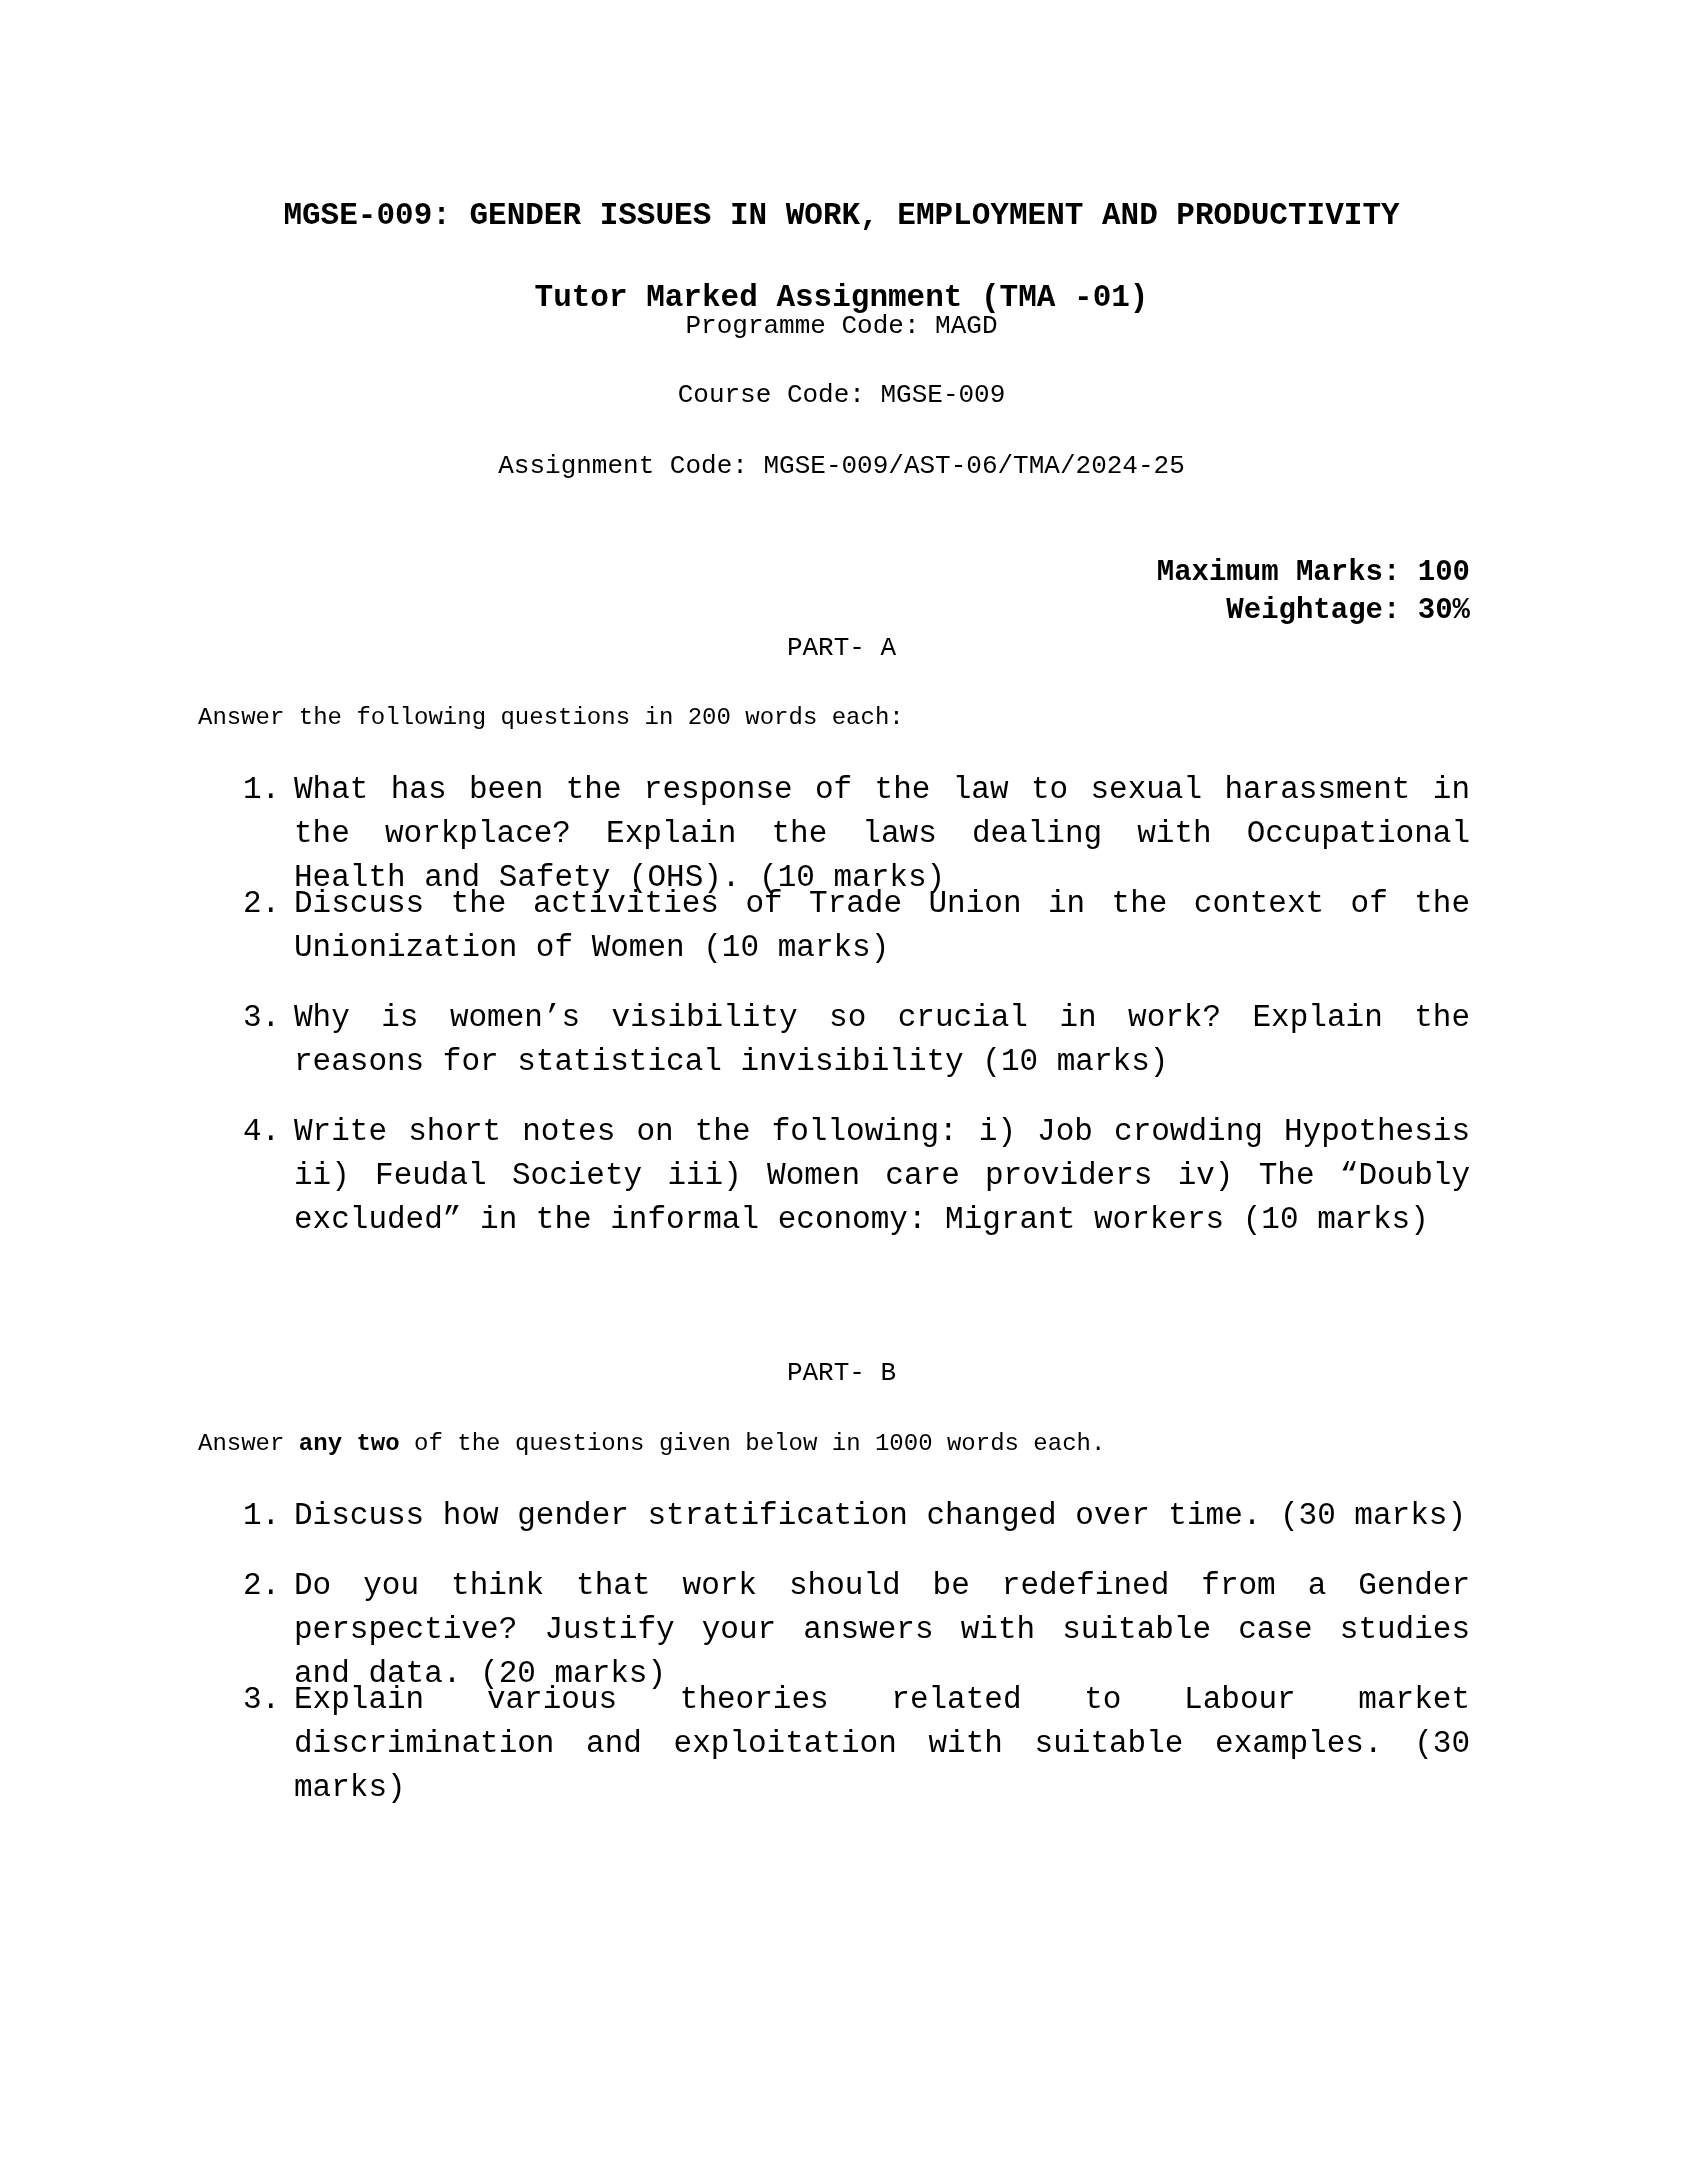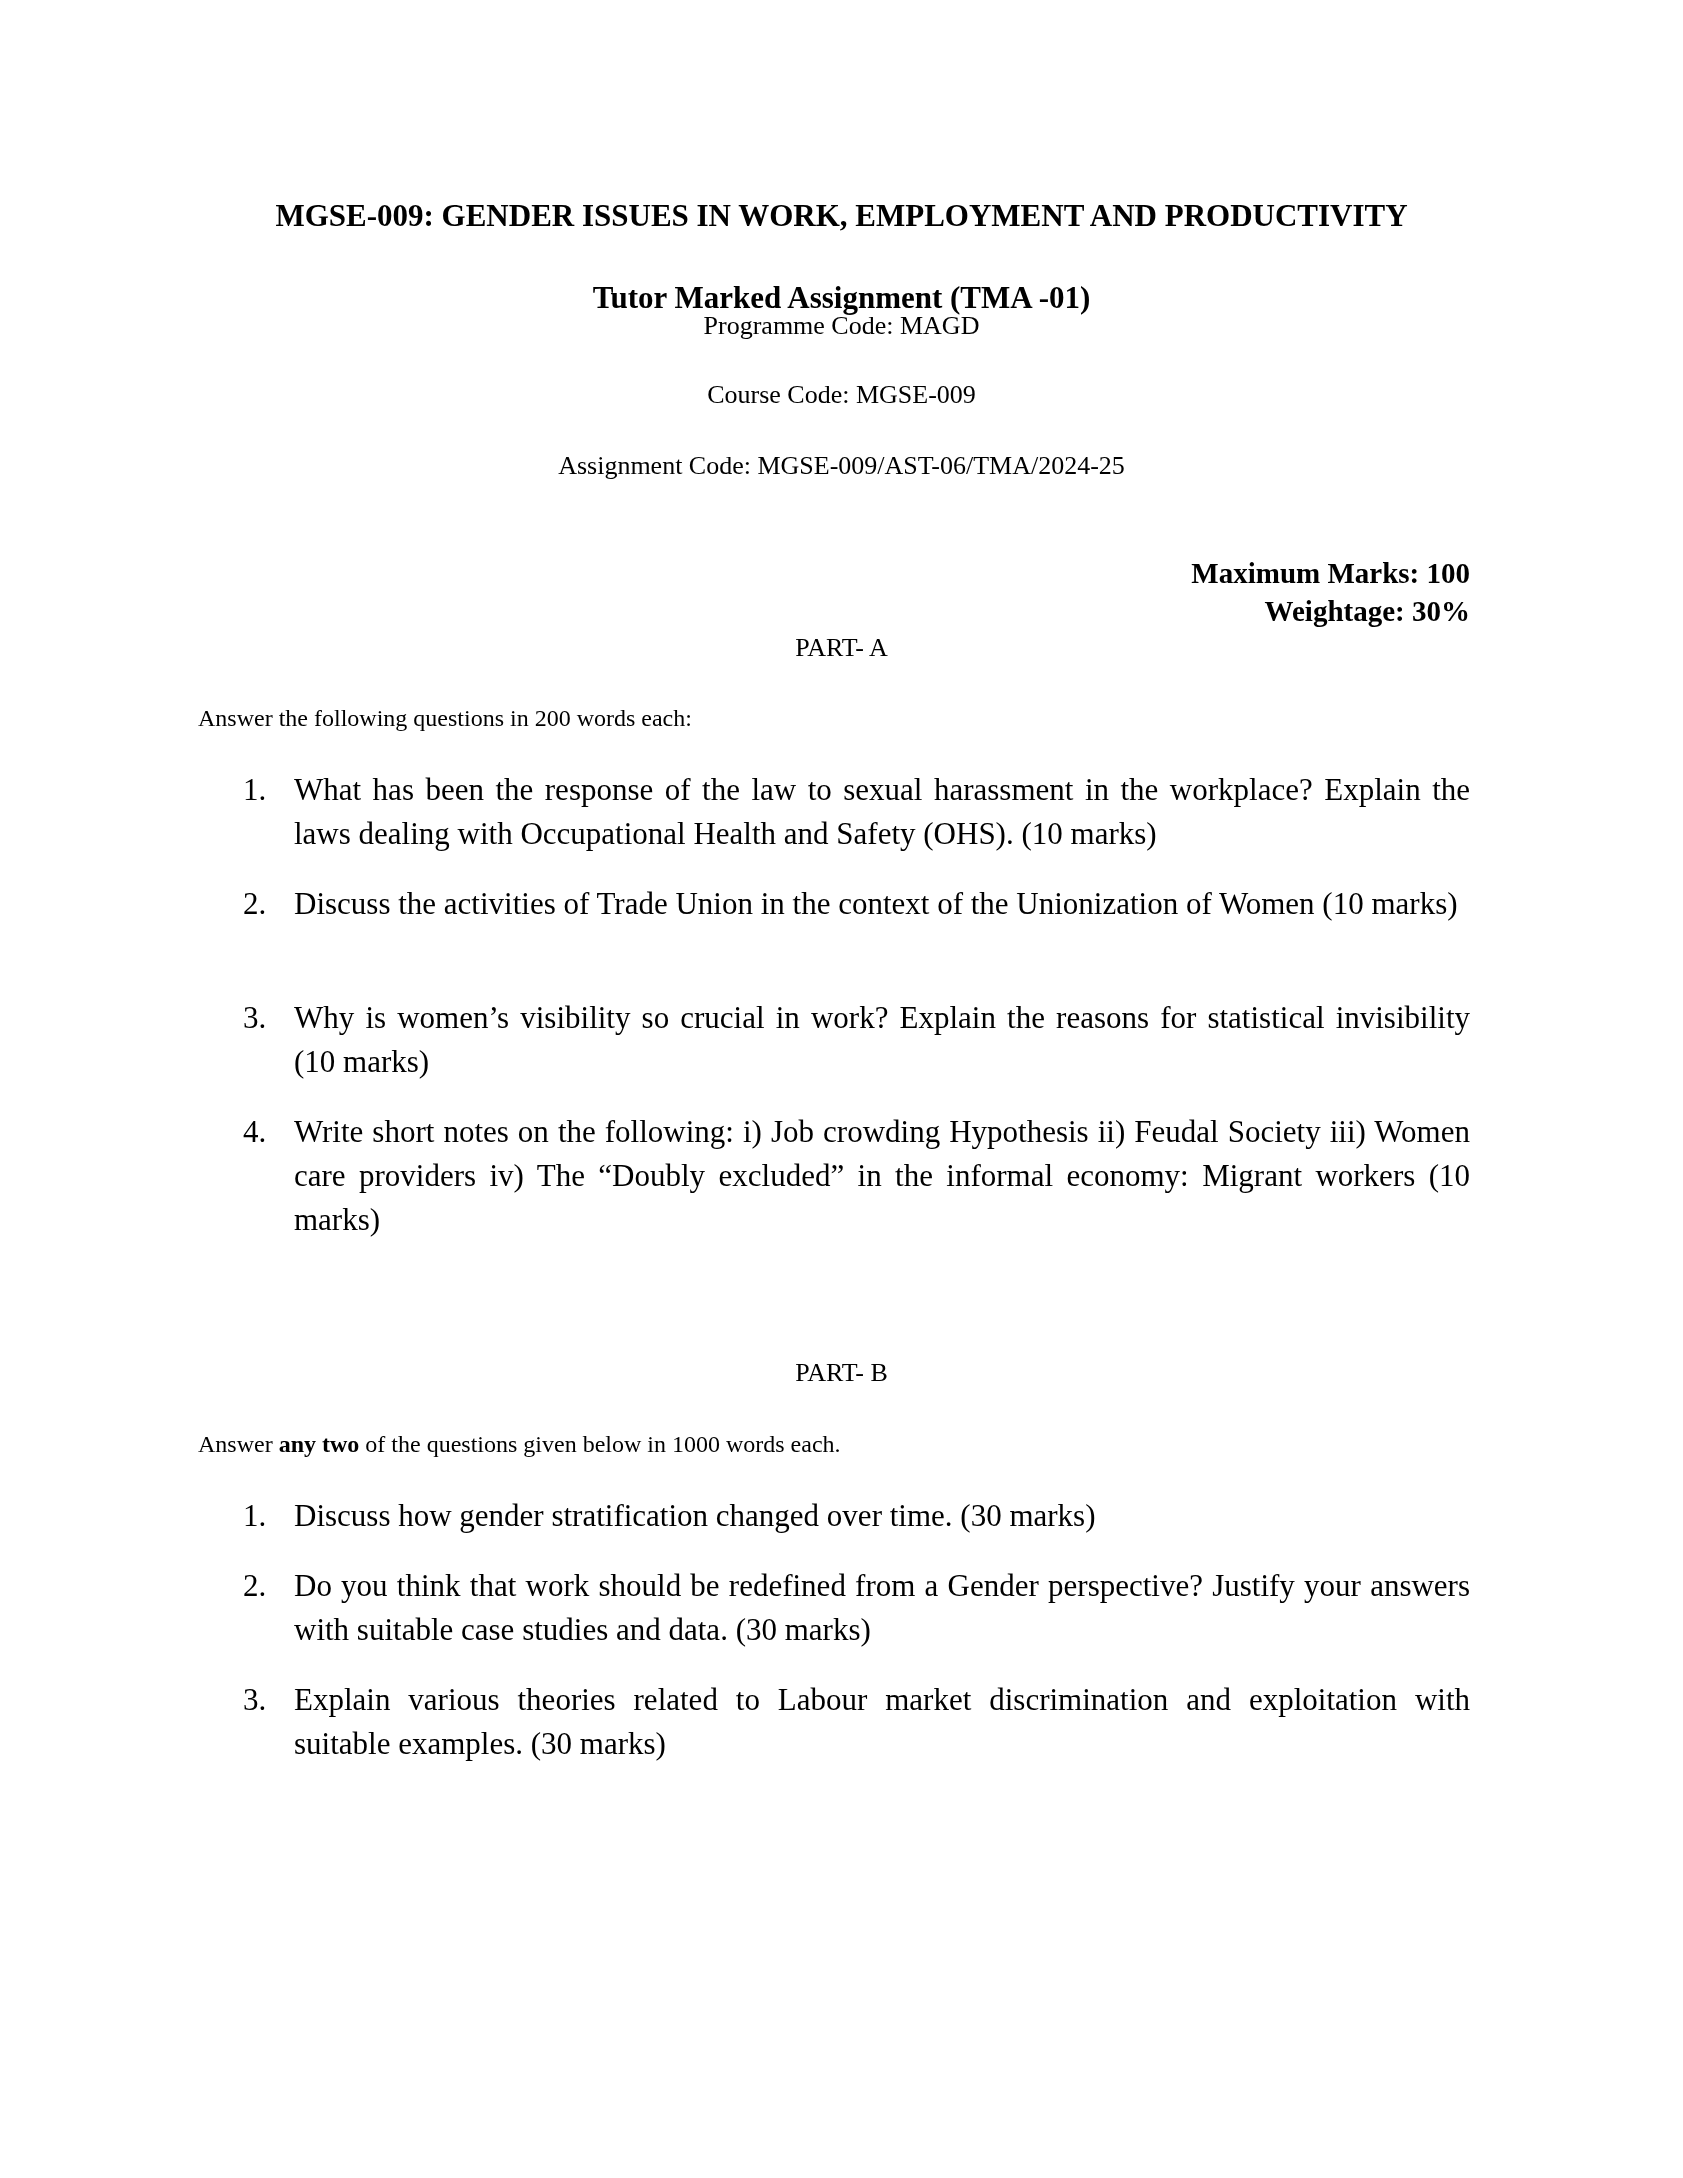--- a/index.html
+++ b/index.html
@@ -1,21 +1,21 @@
 <!DOCTYPE html>
 <html><head>
   <meta charset="utf-8">
   <style>
     html, body { margin: 0; padding: 0; background: #ffffff; }
     body {
       width: 1683px; height: 2178px; position: relative; overflow: hidden;
       font-family: "Liberation Serif", "DejaVu Serif", serif;
       color: #000000;
     }
-    .page { position: absolute; left: 0; top: 0; width: 1683px; height: 2178px; }
+    .page { position: absolute; left: 0; top: 0; width: 1683px; height: 2178px; font-family: Liberation Mono, monospace; }
     .center { position: absolute; left: 0; width: 1683px; text-align: center; font-size: 26px; line-height: 40px; }
     .bold { font-weight: bold; }
     .title1 { top: 196px; font-size: 31px; }
     .title2 { top: 234px; font-size: 31px; margin-top: 44px; }
     .prog { top: 306px; }
     .course { top: 375px; }
     .assign { top: 446px; }
     .right-block { position: absolute; right: 213px; text-align: right; font-size: 29px; line-height: 38px; font-weight: bold; }
     .maxmarks { top: 554px; }
     .weight { top: 592px; }
@@ -84,21 +84,21 @@
 
   <div class="qwrap qb1">
     <p class="q">
       <span class="num">1.</span>
       <span class="txt">Discuss how gender stratification changed over time. (30 marks)</span>
     </p>
   </div>
   <div class="qwrap qb2">
     <p class="q">
       <span class="num">2.</span>
-      <span class="txt">Do you think that work should be redefined from a Gender perspective? Justify your answers with suitable case studies and data. (30 marks)</span>
+      <span class="txt">Do you think that work should be redefined from a Gender perspective? Justify your answers with suitable case studies and data. (20 marks)</span>
     </p>
   </div>
   <div class="qwrap qb3">
     <p class="q">
       <span class="num">3.</span>
       <span class="txt">Explain various theories related to Labour market discrimination and exploitation with suitable examples. (30 marks)</span>
     </p>
   </div>
 
 </div>

